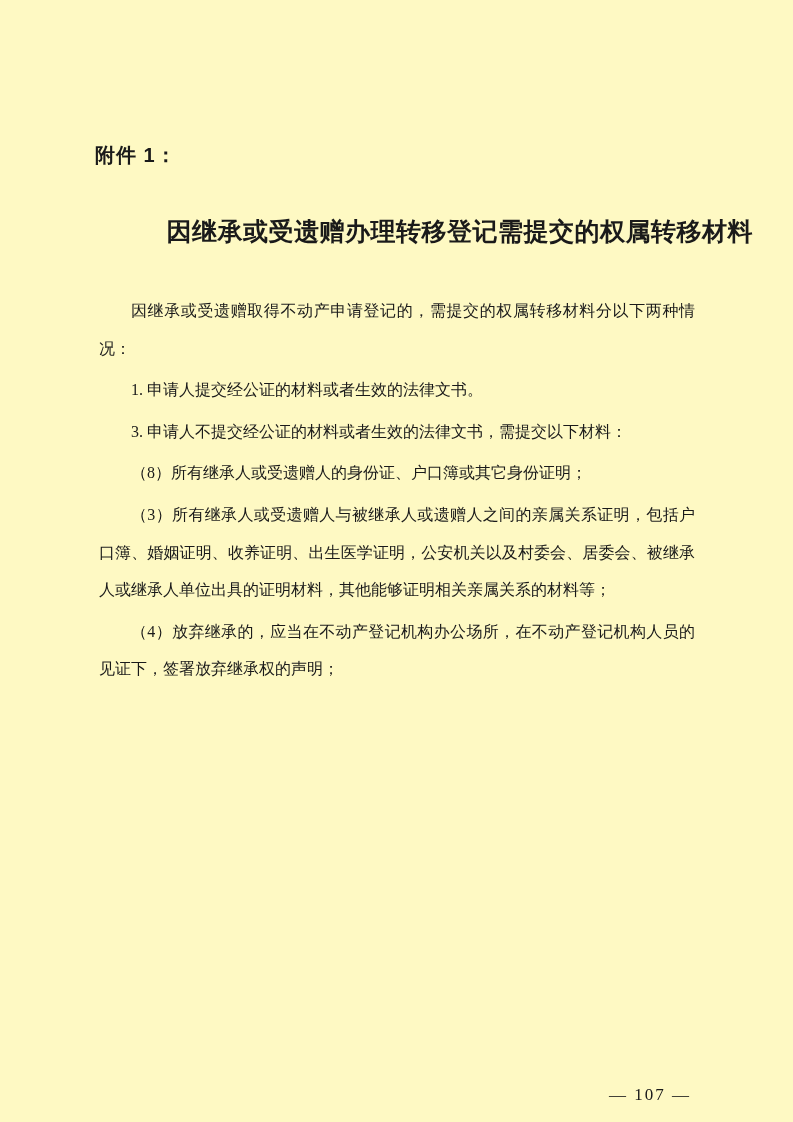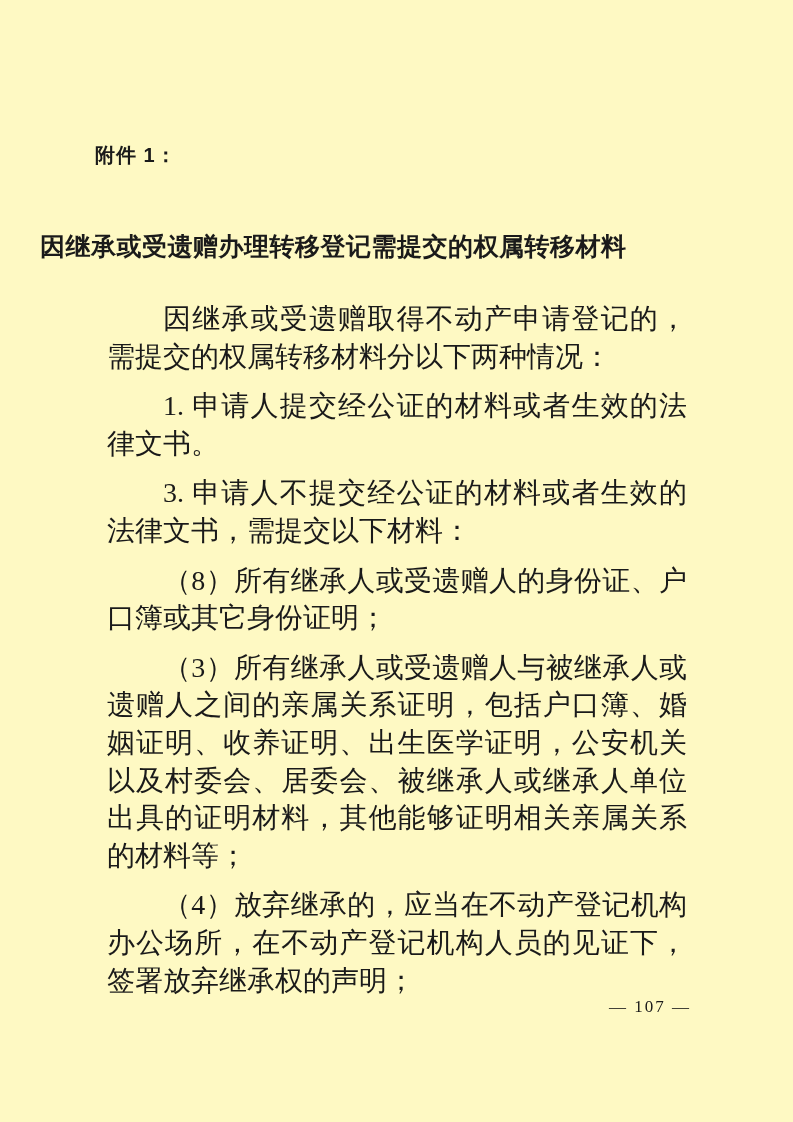--- a/index.html
+++ b/index.html
@@ -24,46 +24,46 @@
     font-family: "Liberation Sans", "DejaVu Sans", sans-serif;
     font-weight: bold;
     font-size: 20px;
     line-height: 26px;
     letter-spacing: 1px;
   }
   .doc-title {
     position: absolute;
     left: 40px;
     right: 40px;
-    top: 212px;
-    text-align: left;
+    top: 200px;
+    text-align: right;
     font-weight: bold;
     font-size: 25px;
     line-height: 34px;
     letter-spacing: 0.5px;
-    font-family: Liberation Sans, sans-serif;
+    font-family: Liberation Mono, monospace;
   }
   .doc-body {
     position: absolute;
     left: 95px;
     top: 288px;
     width: 604px;
   }
   .doc-body p {
-    margin: 12px;
-    font-size: 28px;
+    margin: 4px;
+    font-size: 16px;
     line-height: 37.6px;
     text-align: justify;
     text-justify: inter-ideograph;
     text-indent: 2em;
     word-break: break-all;
   }
   .page-footer {
     position: absolute;
-    top: 996px;
+    top: 1084px;
     right: 102px;
     font-size: 17px;
     line-height: 22px;
     letter-spacing: 2px;
     font-family: "Liberation Serif", "DejaVu Serif", serif;
   }
 </style>
 </head>
 <body>
 

